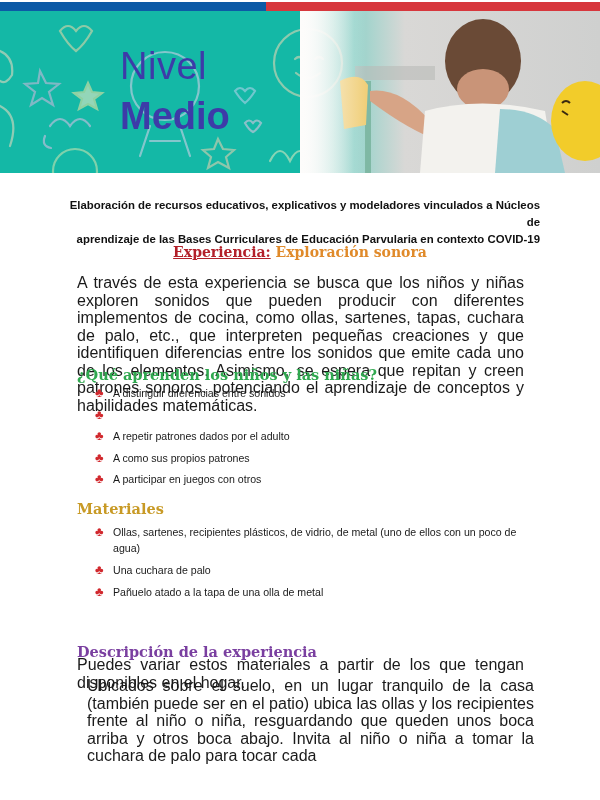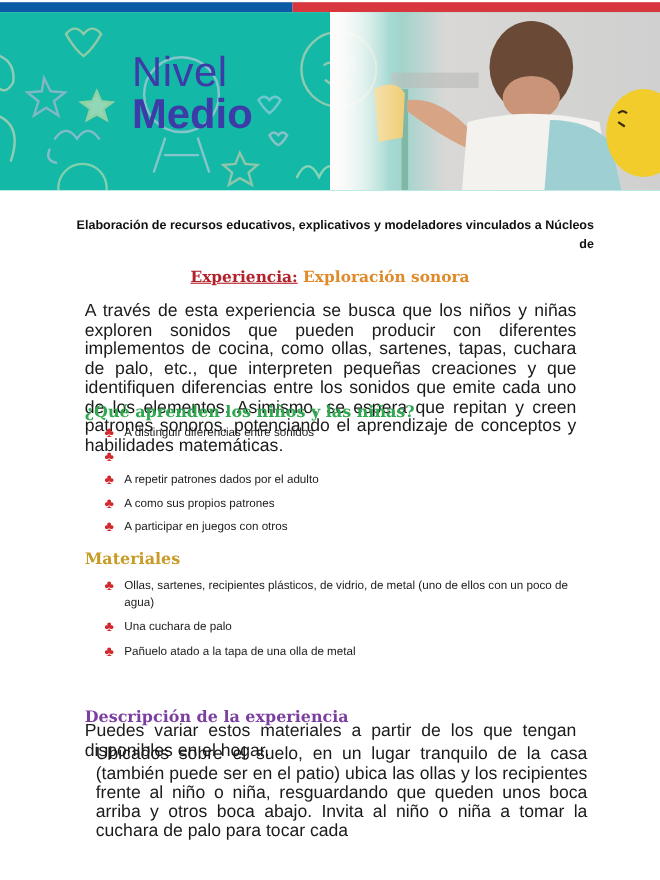--- a/index.html
+++ b/index.html
@@ -9,21 +9,21 @@
     .flagbar { position: absolute; top: 2px; left: 0; width: 600px; height: 9px; display: flex; }
     .flagbar .blue { width: 266px; height: 100%; background: #0c5aa6; }
     .flagbar .red { flex: 1; height: 100%; background: #d7373d; }
 
     .banner { position: absolute; top: 11px; left: 0; width: 600px; height: 162px; overflow: hidden; background: #14b8a6; }
     .banner .doodles { position: absolute; inset: 0; }
     .banner .photo { position: absolute; top: 0; left: 300px; width: 300px; height: 162px;
       background: linear-gradient(90deg, rgba(253,252,251,1) 0%, rgba(230,228,225,0.6) 18%, #d9d8d6 35%, #cfd0cf 100%); }
     .logo { position: absolute; left: 120px; top: 36px; color: #3d3ba8; line-height: 1; }
     .logo .l1 { font-size: 38px; font-weight: normal; letter-spacing: 0.5px; display: block; }
-    .logo .l2 { font-size: 38px; font-weight: bold; display: block; margin-top: 0px; }
+    .logo .l2 { font-size: 38px; font-weight: bold; display: block; margin-top: 12px; }
 
     .subtitle { position: absolute; top: 197px; left: 60px; width: 480px; text-align: right;
       font-size: 11.4px; font-weight: bold; line-height: 17px; color: #111; }
 
     .exp-title { position: absolute; top: 244px; left: 0; width: 600px; text-align: center;
       font-family: "DejaVu Serif", serif; font-weight: bold; font-size: 14px; }
     .exp-title .k { color: #b3202a; text-decoration: underline; }
     .exp-title .v { color: #e08a2a; text-align: center; }
 
     .para { position: absolute; left: 77px; width: 447px; font-size: 16px; line-height: 17.5px;
@@ -95,20 +95,21 @@
     </svg>
   </div>
   <div class="logo">
     <span class="l1">Nivel</span>
     <span class="l2">Medio</span>
   </div>
 </div>
 
 <div class="subtitle">
   <div>Elaboración de recursos educativos, explicativos y modeladores vinculados a Núcleos de</div>
+  <div>aprendizaje de las Bases Curriculares de Educación Parvularia en contexto COVID-19</div>
 </div>
 
 <div class="exp-title">
   <span class="k">Experiencia:</span>
   <span class="v">Exploración sonora</span>
 </div>
 
 <p class="para p1">A través de esta experiencia se busca que los niños y niñas exploren sonidos que pueden producir con diferentes implementos de cocina, como ollas, sartenes, tapas, cuchara de palo, etc., que interpreten pequeñas creaciones y que identifiquen diferencias entre los sonidos que emite cada uno de los elementos. Asimismo, se espera que repitan y creen patrones sonoros, potenciando el aprendizaje de conceptos y habilidades matemáticas.</p>
 
 <h2 class="h2 h-learn">¿Qué aprenden los niños y las niñas?</h2>

